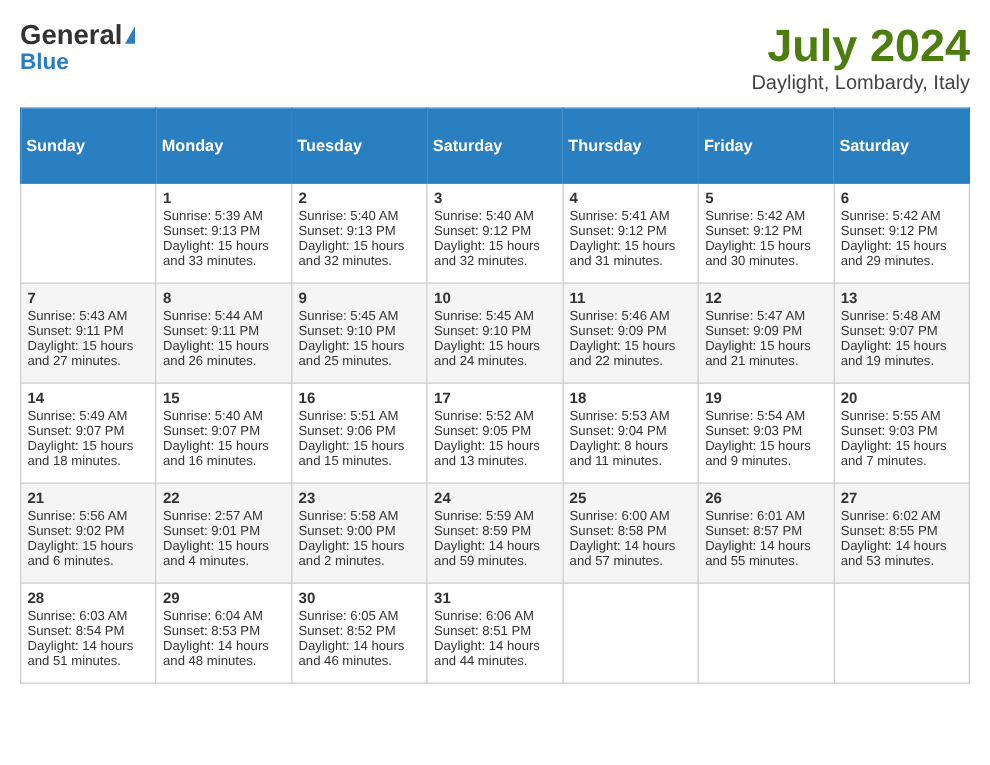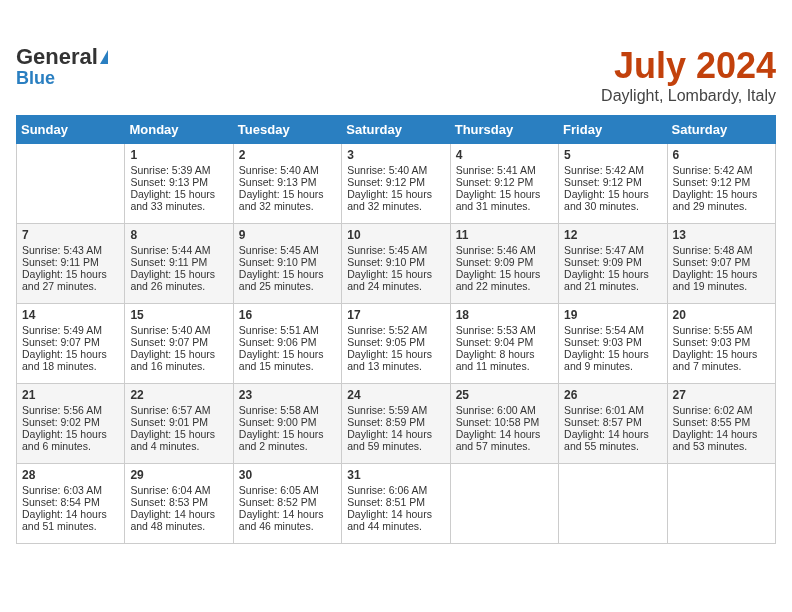--- a/index.html
+++ b/index.html
@@ -8,21 +8,20 @@
       background: #fff;
       width: 792px;
       min-height: 612px;
       padding: 16px;
     }
     .header {
       display: flex;
       justify-content: space-between;
       align-items: flex-start;
       margin-bottom: 10px;
-      margin-top: 29px;
     }
     .logo {
       display: flex;
       flex-direction: column;
       line-height: 1.1;
     }
     .logo-general {
       font-size: 22px;
       font-weight: bold;
       color: #333;
@@ -40,37 +39,37 @@
       border-bottom: 14px solid #2a7fc1;
       margin-left: 2px;
       vertical-align: middle;
     }
     .title-block {
       text-align: right;
     }
     .title-month {
       font-size: 36px;
       font-weight: bold;
-      color: #c2410c;
+      color: #4d7c0f;
     }
     .title-location {
       font-size: 16px;
       color: #444;
     }
     table {
       width: 100%;
       border-collapse: collapse;
       table-layout: fixed;
     }
     thead tr th {
       background-color: #2a7fc1;
       color: #fff;
       font-size: 13px;
       font-weight: bold;
-      padding: 6px 4px;
+      padding: 22px 4px;
       text-align: left;
       border: 1px solid #2a7fc1;
     }
     tbody tr td {
       vertical-align: top;
       border: 1px solid #ccc;
       padding: 4px 5px;
       font-size: 10.5px;
       color: #333;
       height: 80px;
@@ -143,24 +142,24 @@
         <td><span class="day-num">14</span><span>Sunrise: 5:49 AM</span><br><span>Sunset: 9:07 PM</span><br><span>Daylight: 15 hours and 18 minutes.</span></td>
         <td><span class="day-num">15</span><span>Sunrise: 5:40 AM</span><br><span>Sunset: 9:07 PM</span><br><span>Daylight: 15 hours and 16 minutes.</span></td>
         <td><span class="day-num">16</span><span>Sunrise: 5:51 AM</span><br><span>Sunset: 9:06 PM</span><br><span>Daylight: 15 hours and 15 minutes.</span></td>
         <td><span class="day-num">17</span><span>Sunrise: 5:52 AM</span><br><span>Sunset: 9:05 PM</span><br><span>Daylight: 15 hours and 13 minutes.</span></td>
         <td><span class="day-num">18</span><span>Sunrise: 5:53 AM</span><br><span>Sunset: 9:04 PM</span><br><span>Daylight: 8 hours and 11 minutes.</span></td>
         <td><span class="day-num">19</span><span>Sunrise: 5:54 AM</span><br><span>Sunset: 9:03 PM</span><br><span>Daylight: 15 hours and 9 minutes.</span></td>
         <td><span class="day-num">20</span><span>Sunrise: 5:55 AM</span><br><span>Sunset: 9:03 PM</span><br><span>Daylight: 15 hours and 7 minutes.</span></td>
       </tr>
       <tr>
         <td><span class="day-num">21</span><span>Sunrise: 5:56 AM</span><br><span>Sunset: 9:02 PM</span><br><span>Daylight: 15 hours and 6 minutes.</span></td>
-        <td><span class="day-num">22</span><span>Sunrise: 6:57 AM</span><br><span>Sunset: 9:01 PM</span><br><span>Daylight: 15 hours and 4 minutes.</span></td>
+        <td><span class="day-num">22</span><span>Sunrise: 2:57 AM</span><br><span>Sunset: 9:01 PM</span><br><span>Daylight: 15 hours and 4 minutes.</span></td>
         <td><span class="day-num">23</span><span>Sunrise: 5:58 AM</span><br><span>Sunset: 9:00 PM</span><br><span>Daylight: 15 hours and 2 minutes.</span></td>
         <td><span class="day-num">24</span><span>Sunrise: 5:59 AM</span><br><span>Sunset: 8:59 PM</span><br><span>Daylight: 14 hours and 59 minutes.</span></td>
-        <td><span class="day-num">25</span><span>Sunrise: 6:00 AM</span><br><span>Sunset: 10:58 PM</span><br><span>Daylight: 14 hours and 57 minutes.</span></td>
+        <td><span class="day-num">25</span><span>Sunrise: 6:00 AM</span><br><span>Sunset: 8:58 PM</span><br><span>Daylight: 14 hours and 57 minutes.</span></td>
         <td><span class="day-num">26</span><span>Sunrise: 6:01 AM</span><br><span>Sunset: 8:57 PM</span><br><span>Daylight: 14 hours and 55 minutes.</span></td>
         <td><span class="day-num">27</span><span>Sunrise: 6:02 AM</span><br><span>Sunset: 8:55 PM</span><br><span>Daylight: 14 hours and 53 minutes.</span></td>
       </tr>
       <tr>
         <td><span class="day-num">28</span><span>Sunrise: 6:03 AM</span><br><span>Sunset: 8:54 PM</span><br><span>Daylight: 14 hours and 51 minutes.</span></td>
         <td><span class="day-num">29</span><span>Sunrise: 6:04 AM</span><br><span>Sunset: 8:53 PM</span><br><span>Daylight: 14 hours and 48 minutes.</span></td>
         <td><span class="day-num">30</span><span>Sunrise: 6:05 AM</span><br><span>Sunset: 8:52 PM</span><br><span>Daylight: 14 hours and 46 minutes.</span></td>
         <td><span class="day-num">31</span><span>Sunrise: 6:06 AM</span><br><span>Sunset: 8:51 PM</span><br><span>Daylight: 14 hours and 44 minutes.</span></td>
         <td class="cell-empty"></td>
         <td class="cell-empty"></td>

